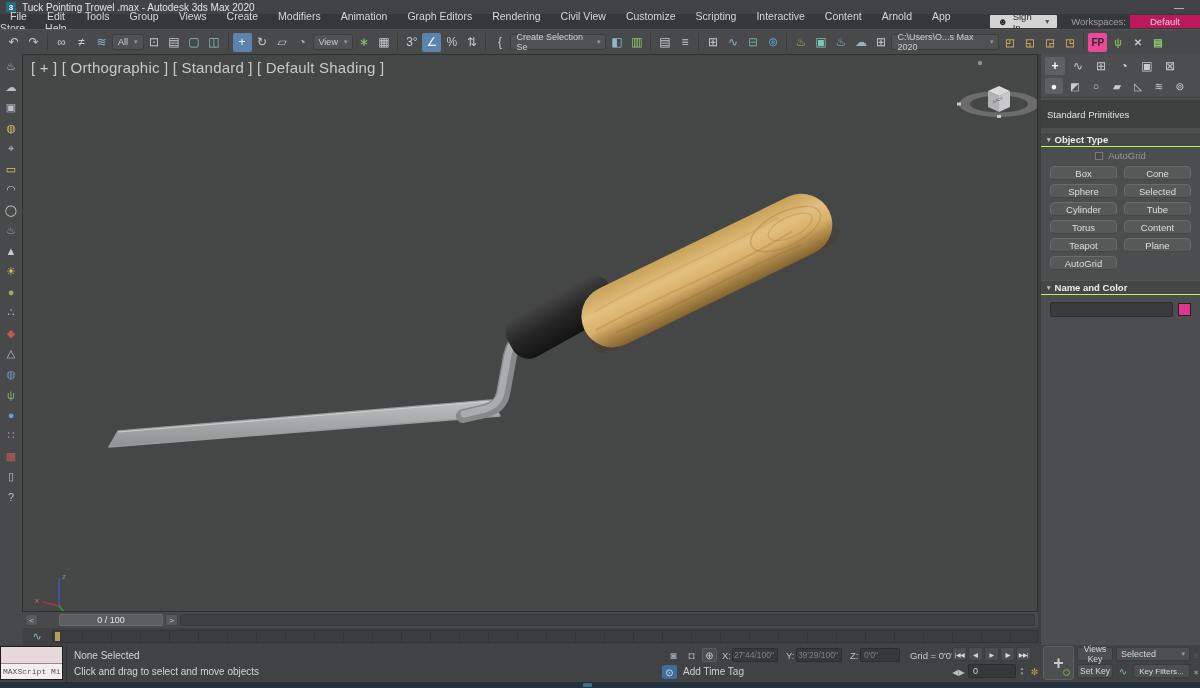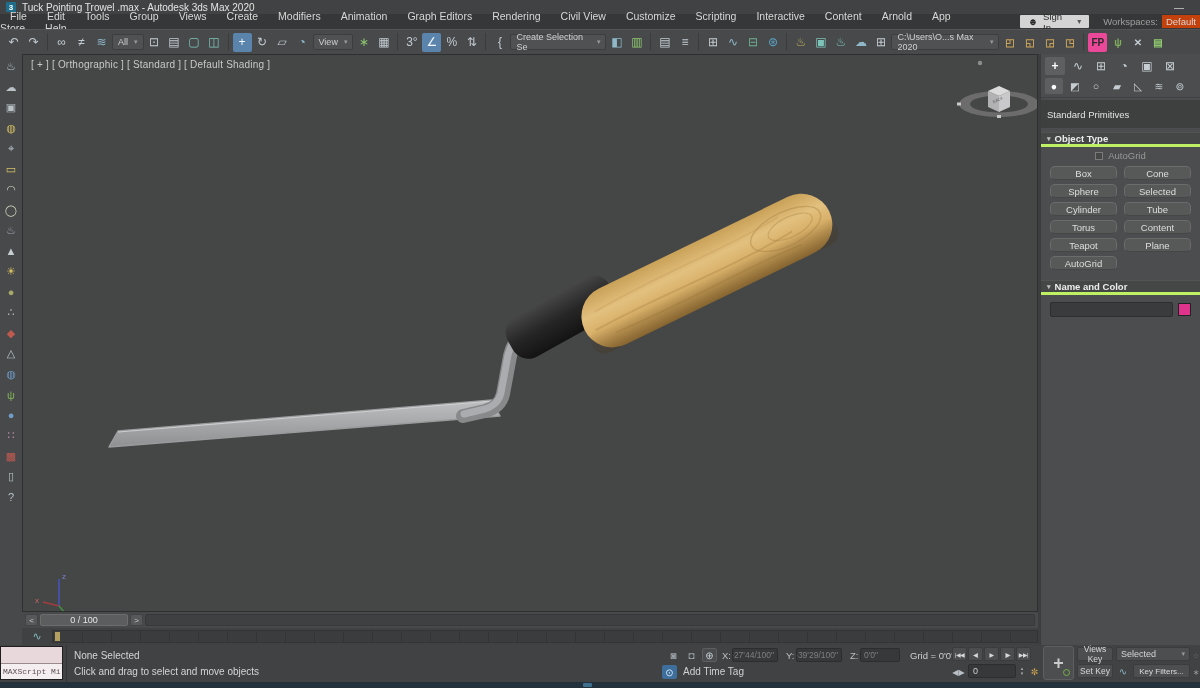--- a/index.html
+++ b/index.html
@@ -10,63 +10,63 @@
   .titlebar{position:absolute;left:0;top:0;width:1200px;height:14px;background:#404244;display:flex;align-items:center;gap:6px;padding:0 6px;font-size:10px;color:#e4e4e4;}
   .appbadge{width:10px;height:10px;background:#1f6f8c;color:#fff;font-size:8px;font-weight:bold;display:flex;align-items:center;justify-content:center;border-radius:1px;}
   .winctrl{margin-left:auto;color:#cfcfcf;font-size:10px;padding:0 10px;}
 
   
   .menubar{position:absolute;left:0;top:14px;width:1200px;height:15px;background:#353738;display:flex;align-items:center;font-size:10.5px;color:#d8d8d8;}
   .menubar .mi{padding:0 10px;cursor:default;}
   .signin{margin-left:auto;height:13px;background:#d4d4d4;color:#2a2a2a;display:flex;align-items:center;gap:5px;padding:0 8px;border-radius:1px;font-size:9.5px;}
   .signin .caret{color:#555;font-size:8px;}
   .wsp{display:flex;align-items:center;gap:4px;margin:0 0 0 14px;font-size:9.5px;color:#9f9f9f;}
-  .wspval{background:#c2410c;color:#d8d8d8;height:13px;display:flex;align-items:center;padding:0 4px;}
+  .wspval{background:#be185d;color:#d8d8d8;height:13px;display:flex;align-items:center;padding:0 20px;}
 
   
   .toolbar{position:absolute;left:0;top:29px;width:1200px;height:25px;background:#47494b;border-top:1px solid #525456;display:flex;align-items:center;padding:0 4px;gap:1px;}
   .tbicon{width:19px;height:19px;display:flex;align-items:center;justify-content:center;font-size:12px;color:#c3ccd2;border-radius:2px;flex:0 0 auto;}
   .tbicon.active{background:#5b84ad;color:#f0f6fa;}
   .sep{width:1px;height:17px;background:#393b3c;margin:0 3px;flex:0 0 auto;}
   .dd{height:16px;background:#4f5152;border:1px solid #3b3d3e;border-radius:2px;display:flex;align-items:center;gap:6px;padding:0 5px;font-size:9px;color:#d0d0d0;flex:0 0 auto;}
   .dd .caret{color:#9a9a9a;font-size:7px;}
 
   
   .leftbar{position:absolute;left:0;top:54px;width:22px;height:591px;background:#47494b;display:flex;flex-direction:column;align-items:center;padding-top:5px;gap:5.5px;}
   .lefticon{width:17px;height:15px;display:flex;align-items:center;justify-content:center;font-size:11px;color:#b9c1c7;}
 
   
   .viewport{position:absolute;left:22px;top:54px;width:1016px;height:558px;background:#454646;border:1px solid #2e2f30;}
-  .vplabel{position:absolute;left:8px;top:4px;font-size:10px;color:#c8c8c8;letter-spacing:.2px;}
+  .vplabel{position:absolute;left:8px;top:4px;font-size:15px;color:#c8c8c8;letter-spacing:.2px;}
 
   
   .rpanel{position:absolute;left:1040px;top:54px;width:160px;height:591px;background:#4b4d4e;border-left:1px solid #3a3c3d;}
   .rtabs{display:flex;align-items:center;gap:3px;padding:3px 4px 1px 4px;}
   .rtab{width:20px;height:18px;display:flex;align-items:center;justify-content:center;font-size:12px;color:#c6cdd2;border-radius:2px;}
   .rtab.active{background:#5d5f60;color:#ffffff;font-weight:bold;}
   .rcats{display:flex;align-items:center;gap:3px;padding:2px 4px 3px 4px;border-bottom:1px solid #404243;}
   .rcat{width:18px;height:16px;display:flex;align-items:center;justify-content:center;font-size:10.5px;color:#c6cdd2;border-radius:2px;}
   .rcat.active{background:#5d5f60;color:#ffffff;}
   .subcat{height:28px;background:#3e4040;margin-top:2px;display:flex;align-items:center;padding:12px 6px;font-size:9.5px;color:#e2e2e2;}
-  .rollhead{height:15px;margin-top:4px;background:#454747;border-top:1px solid #525454;border-bottom:3px solid #bef264;display:flex;align-items:center;gap:4px;padding:0 6px;font-size:9.5px;font-weight:bold;color:#ececec;}
+  .rollhead{height:15px;margin-top:4px;background:#454747;border-top:1px solid #525454;border-bottom:1px solid #bef264;display:flex;align-items:center;gap:4px;padding:0 6px;font-size:9.5px;font-weight:bold;color:#ececec;}
   .rollhead .mark{font-size:7px;color:#bdbdbd;}
   .agrow{height:17px;display:flex;align-items:center;justify-content:center;gap:5px;}
   .agbox{width:8px;height:8px;border:1px solid #7a7a7a;background:#454747;}
   .aglabel{font-size:9.5px;color:#989898;}
   .obgrid{display:grid;grid-template-columns:1fr 1fr;gap:4px 7px;padding:2px 9px 6px 9px;}
   .obtn{height:14px;background:#575959;border:1px solid #6b6b6b;border-bottom-color:#464646;border-radius:5px;font-size:9.5px;color:#dedede;display:flex;align-items:center;justify-content:center;font-family:"Liberation Sans",sans-serif;}
   .obtn.span1{grid-column:1;}
   .ncrow{display:flex;align-items:center;gap:5px;padding:7px 9px;}
   .ncfield{flex:1;height:15px;background:#3a3b3c;border:1px solid #2d2e2f;border-radius:2px;}
   .swatch{width:13px;height:13px;border:1px solid #222;}
 
   
   .timeslider{position:absolute;left:22px;top:612px;width:1016px;height:16px;background:#48494b;display:flex;align-items:center;padding:0 3px;gap:2px;}
   .tsbtn{width:13px;height:12px;background:#565859;border:1px solid #424445;border-radius:2px;color:#cfcfcf;font-size:8px;display:flex;align-items:center;justify-content:center;}
-  .tshandle{width:88px;height:12px;background:#5b5d5e;border:1px solid #6c6c6c;border-radius:2px;color:#e6e6e6;font-size:9px;display:flex;align-items:center;justify-content:center;}
+  .tshandle{width:104px;height:12px;background:#5b5d5e;border:1px solid #6c6c6c;border-radius:2px;color:#e6e6e6;font-size:9px;display:flex;align-items:center;justify-content:center;margin-left:19px;}
   .tstrack{flex:1;height:12px;background:#3f4041;border-radius:2px;border:1px solid #37383a;}
   .trackbar{position:absolute;left:22px;top:628px;width:1016px;height:17px;background:#404142;display:flex;align-items:center;}
   .tbcurve{width:30px;display:flex;align-items:center;justify-content:center;color:#7fb4be;font-size:11px;}
   .ruler{position:relative;flex:1;height:13px;background:#3b3c3d;background-image:repeating-linear-gradient(90deg,#333435 0 1px,transparent 1px 29px);border:1px solid #333436;}
   .frame0{position:absolute;left:2px;top:1px;width:5px;height:9px;background:#b3a05f;}
 
   
   .statusbar{position:absolute;left:0;top:645px;width:1200px;height:37px;background:#404244;}
   .mxs{position:absolute;left:0;top:1px;width:63px;height:34px;border:1px solid #1f1f1f;display:flex;flex-direction:column;}
   .mxs .pink{flex:1;background:#e9d8db;border-bottom:1px solid #9a8a8d;}

